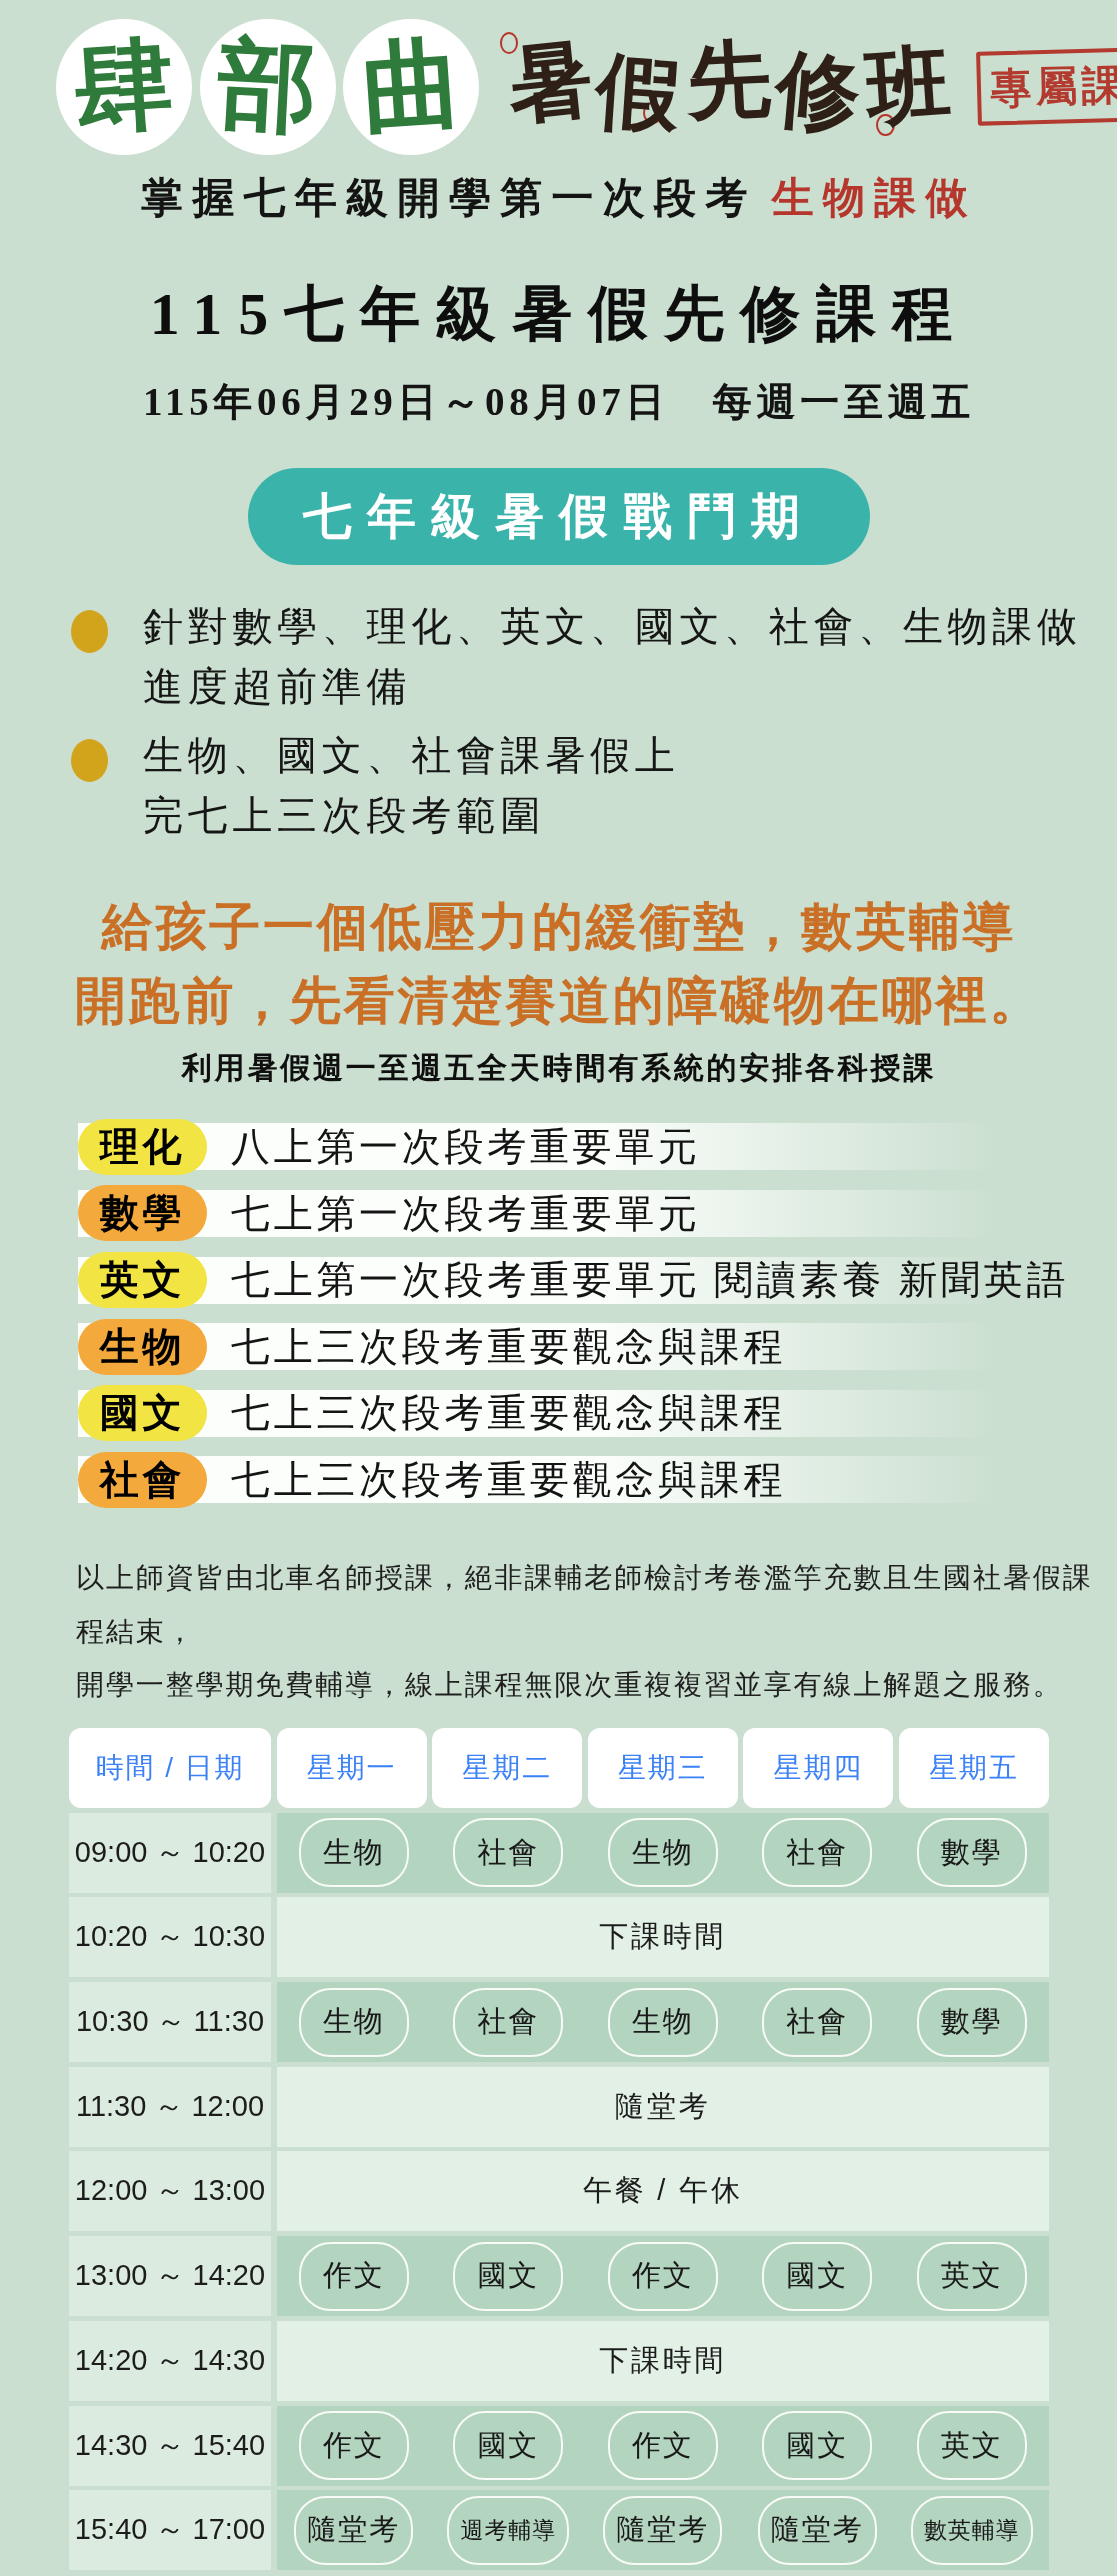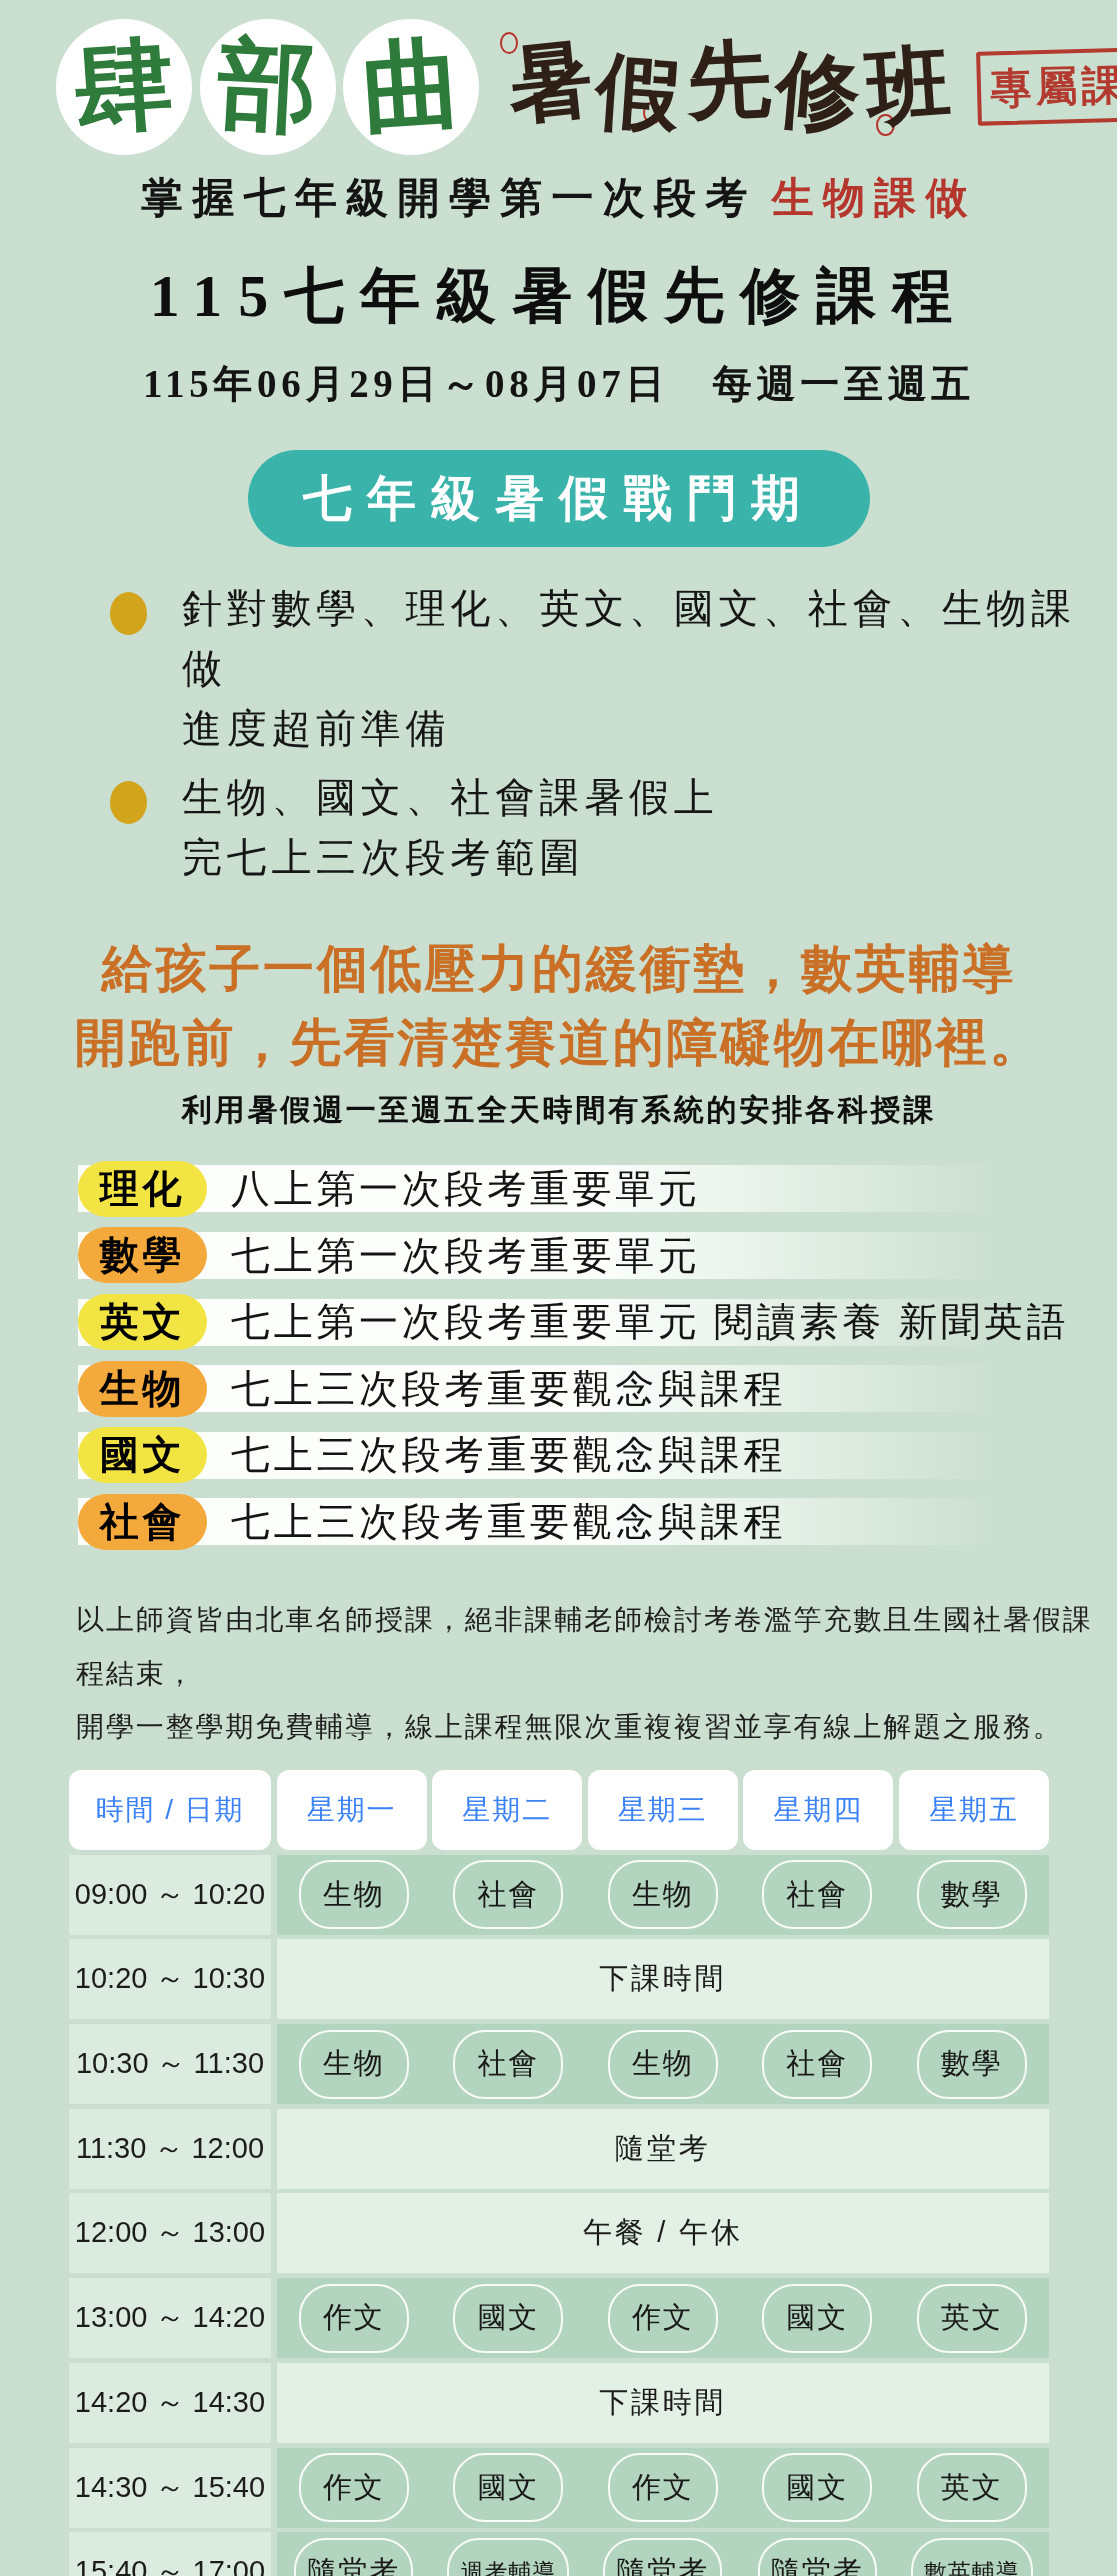--- a/index.html
+++ b/index.html
@@ -21,29 +21,29 @@
   .ring.r1 { left:-5.6px; top:-7.5px; }
   .ring.r2 { left:138px; top:63px; }
   .ring.r3 { right:58px; bottom:-13px; }
   .stamp { margin-left:24px; margin-top:30px; border:4.7px solid #b23a2e; color:#b23a2e;
     font-size:41px; font-weight:bold; padding:5.6px 9.3px; letter-spacing:4.7px;
     transform:rotate(-1.5deg); border-radius:2.8px; white-space:nowrap; }
   
   .tagline { text-align:center; margin-top:20.5px; font-size:42px; font-weight:bold;
     letter-spacing:9.3px; color:#141414; white-space:nowrap; }
   .tagline .red { color:#b5362c; margin-left:15px; }
-  .title { text-align:center; margin-top:30px; font-size:60px; font-weight:bold;
+  .title { text-align:center; margin-top:48px; font-size:60px; font-weight:bold;
     letter-spacing:16px; color:#0e0e0e; white-space:nowrap; }
   .date-line { text-align:center; margin-top:20.5px; font-size:39px; font-weight:bold;
     letter-spacing:4.7px; color:#141414; white-space:nowrap; }
   .banner { width:622px; height:97px; margin:39px auto 0; background:#3ab4aa; border-radius:50px;
     color:#ffffff; font-size:49px; font-weight:bold; letter-spacing:15px;
     display:flex; align-items:center; justify-content:center; white-space:nowrap; }
   
-  .bullets { list-style:none; margin-top:32px; padding-left:110px; }
+  .bullets { list-style:none; margin-top:32px; padding-left:71px; }
   .bullets li { display:flex; margin-bottom:9.3px; }
   .dot { width:37px; height:43px; background:#d2a41c; border-radius:50%; margin-top:13px; flex:none; }
   .bl { margin-left:35px; font-size:40px; line-height:1.5; letter-spacing:4.7px; color:#161616; }
   
   .highlight { margin-top:45px; text-align:center; color:#c96f26; font-size:51px;
     font-weight:bold; line-height:1.45; letter-spacing:2.8px; }
   .subhead { text-align:center; margin-top:9.3px; font-size:30px; font-weight:bold;
     letter-spacing:2.8px; color:#0f0f0f; white-space:nowrap; }
   
   .subjects { margin-top:34px; }

